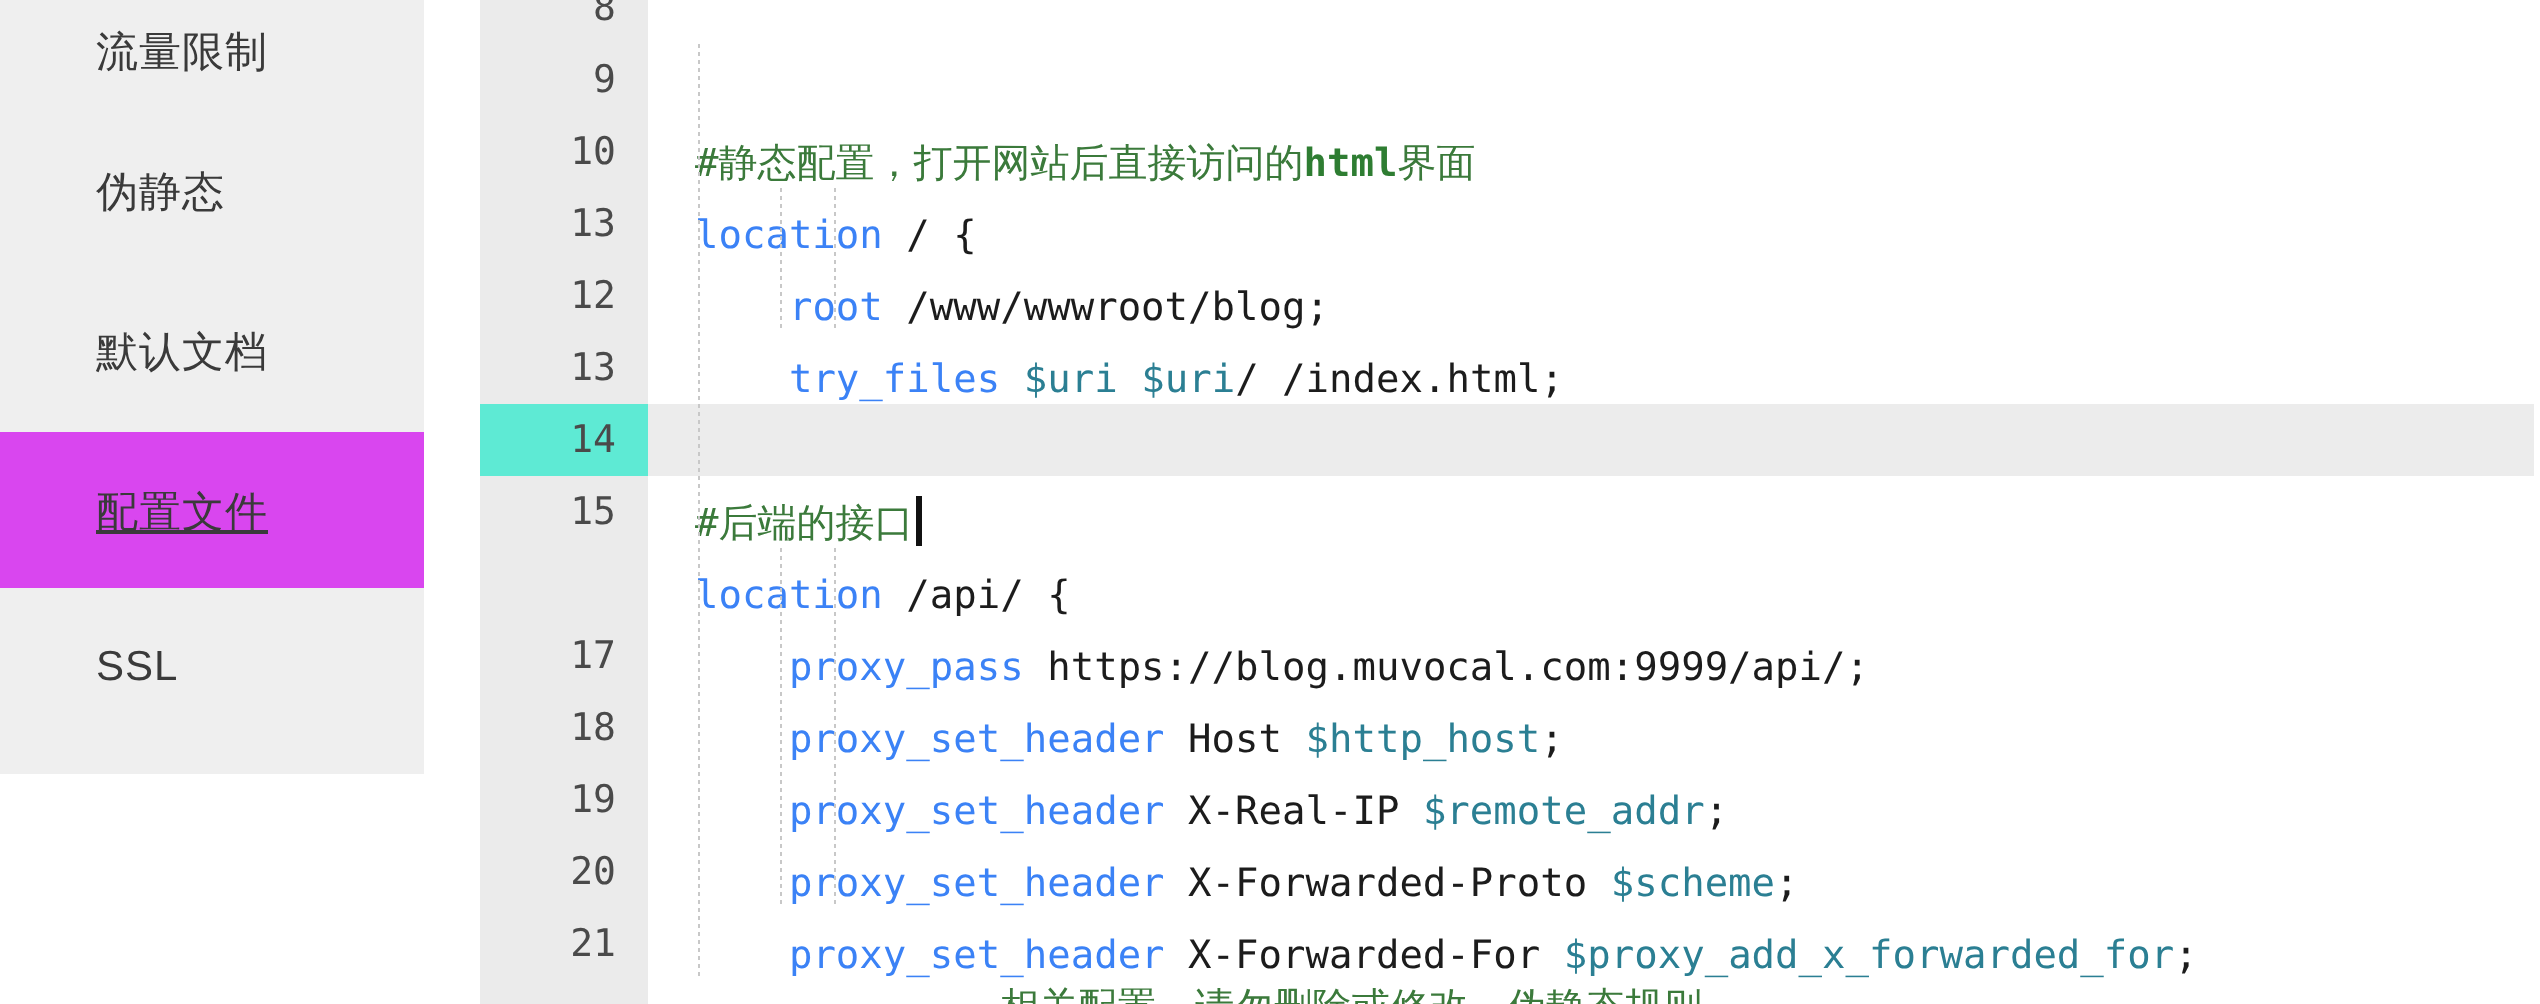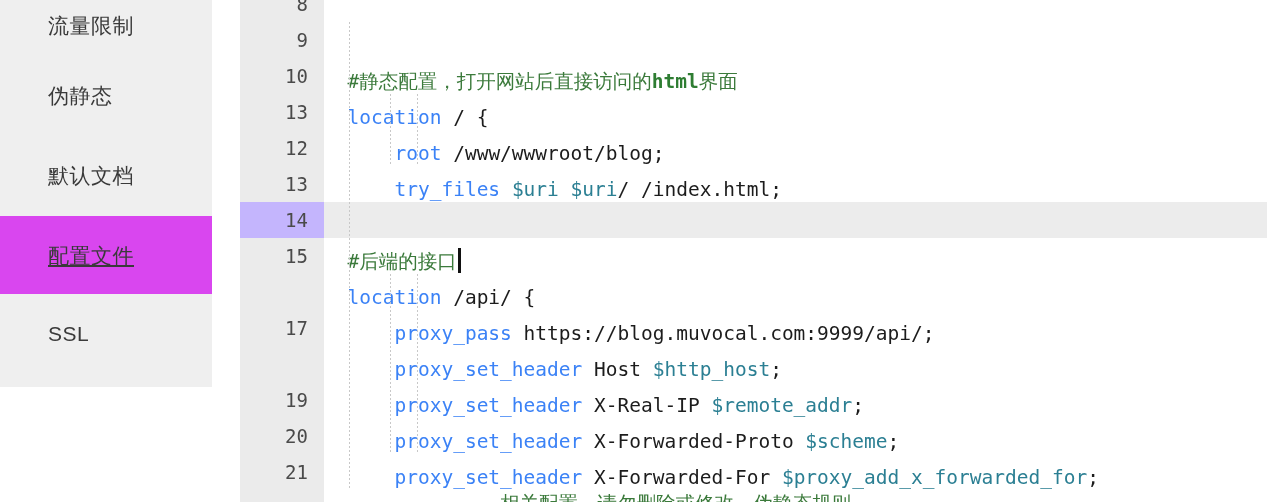--- a/index.html
+++ b/index.html
@@ -66,21 +66,21 @@
     position: relative;
     height: 36px;
     width: 1027px;
   }
   .row.active .rowbg {
     position: absolute;
     top: 0; left: 84px; right: 0; height: 36px;
     background: #ececec;
   }
   .row.active .ln {
-    background: #c4b5fd;
+    background: #5eead4;
   }
   .ln {
     position: absolute;
     top: 0; left: 0;
     width: 84px; height: 36px;
     line-height: 36px;
     text-align: right;
     padding-right: 16px;
     font-size: 19px;
     color: #4a4a4a;
@@ -223,20 +223,21 @@
           <div class="code"><span class="t-plain">      </span><span class="t-kw">proxy_pass</span><span class="t-plain"> https://blog.muvocal.com:9999/api/;</span></div>
         </div>
         <div class="row" style="position: absolute; top: 310px;">
           <div class="ln">17</div>
           <div class="guide g1"></div>
           <div class="guide g2"></div>
           <div class="guide g3"></div>
           <div class="code"><span class="t-plain">      </span><span class="t-kw">proxy_set_header</span><span class="t-plain"> Host </span><span class="t-var">$http_host</span><span class="t-plain">;</span></div>
         </div>
         <div class="row" style="position: absolute; top: 346px;">
+          <div class="ln">18</div>
           <div class="guide g1"></div>
           <div class="guide g2"></div>
           <div class="guide g3"></div>
           <div class="code"><span class="t-plain">      </span><span class="t-kw">proxy_set_header</span><span class="t-plain"> X-Real-IP </span><span class="t-var">$remote_addr</span><span class="t-plain">;</span></div>
         </div>
         <div class="row" style="position: absolute; top: 382px;">
           <div class="ln">19</div>
           <div class="guide g1"></div>
           <div class="guide g2"></div>
           <div class="guide g3"></div>

